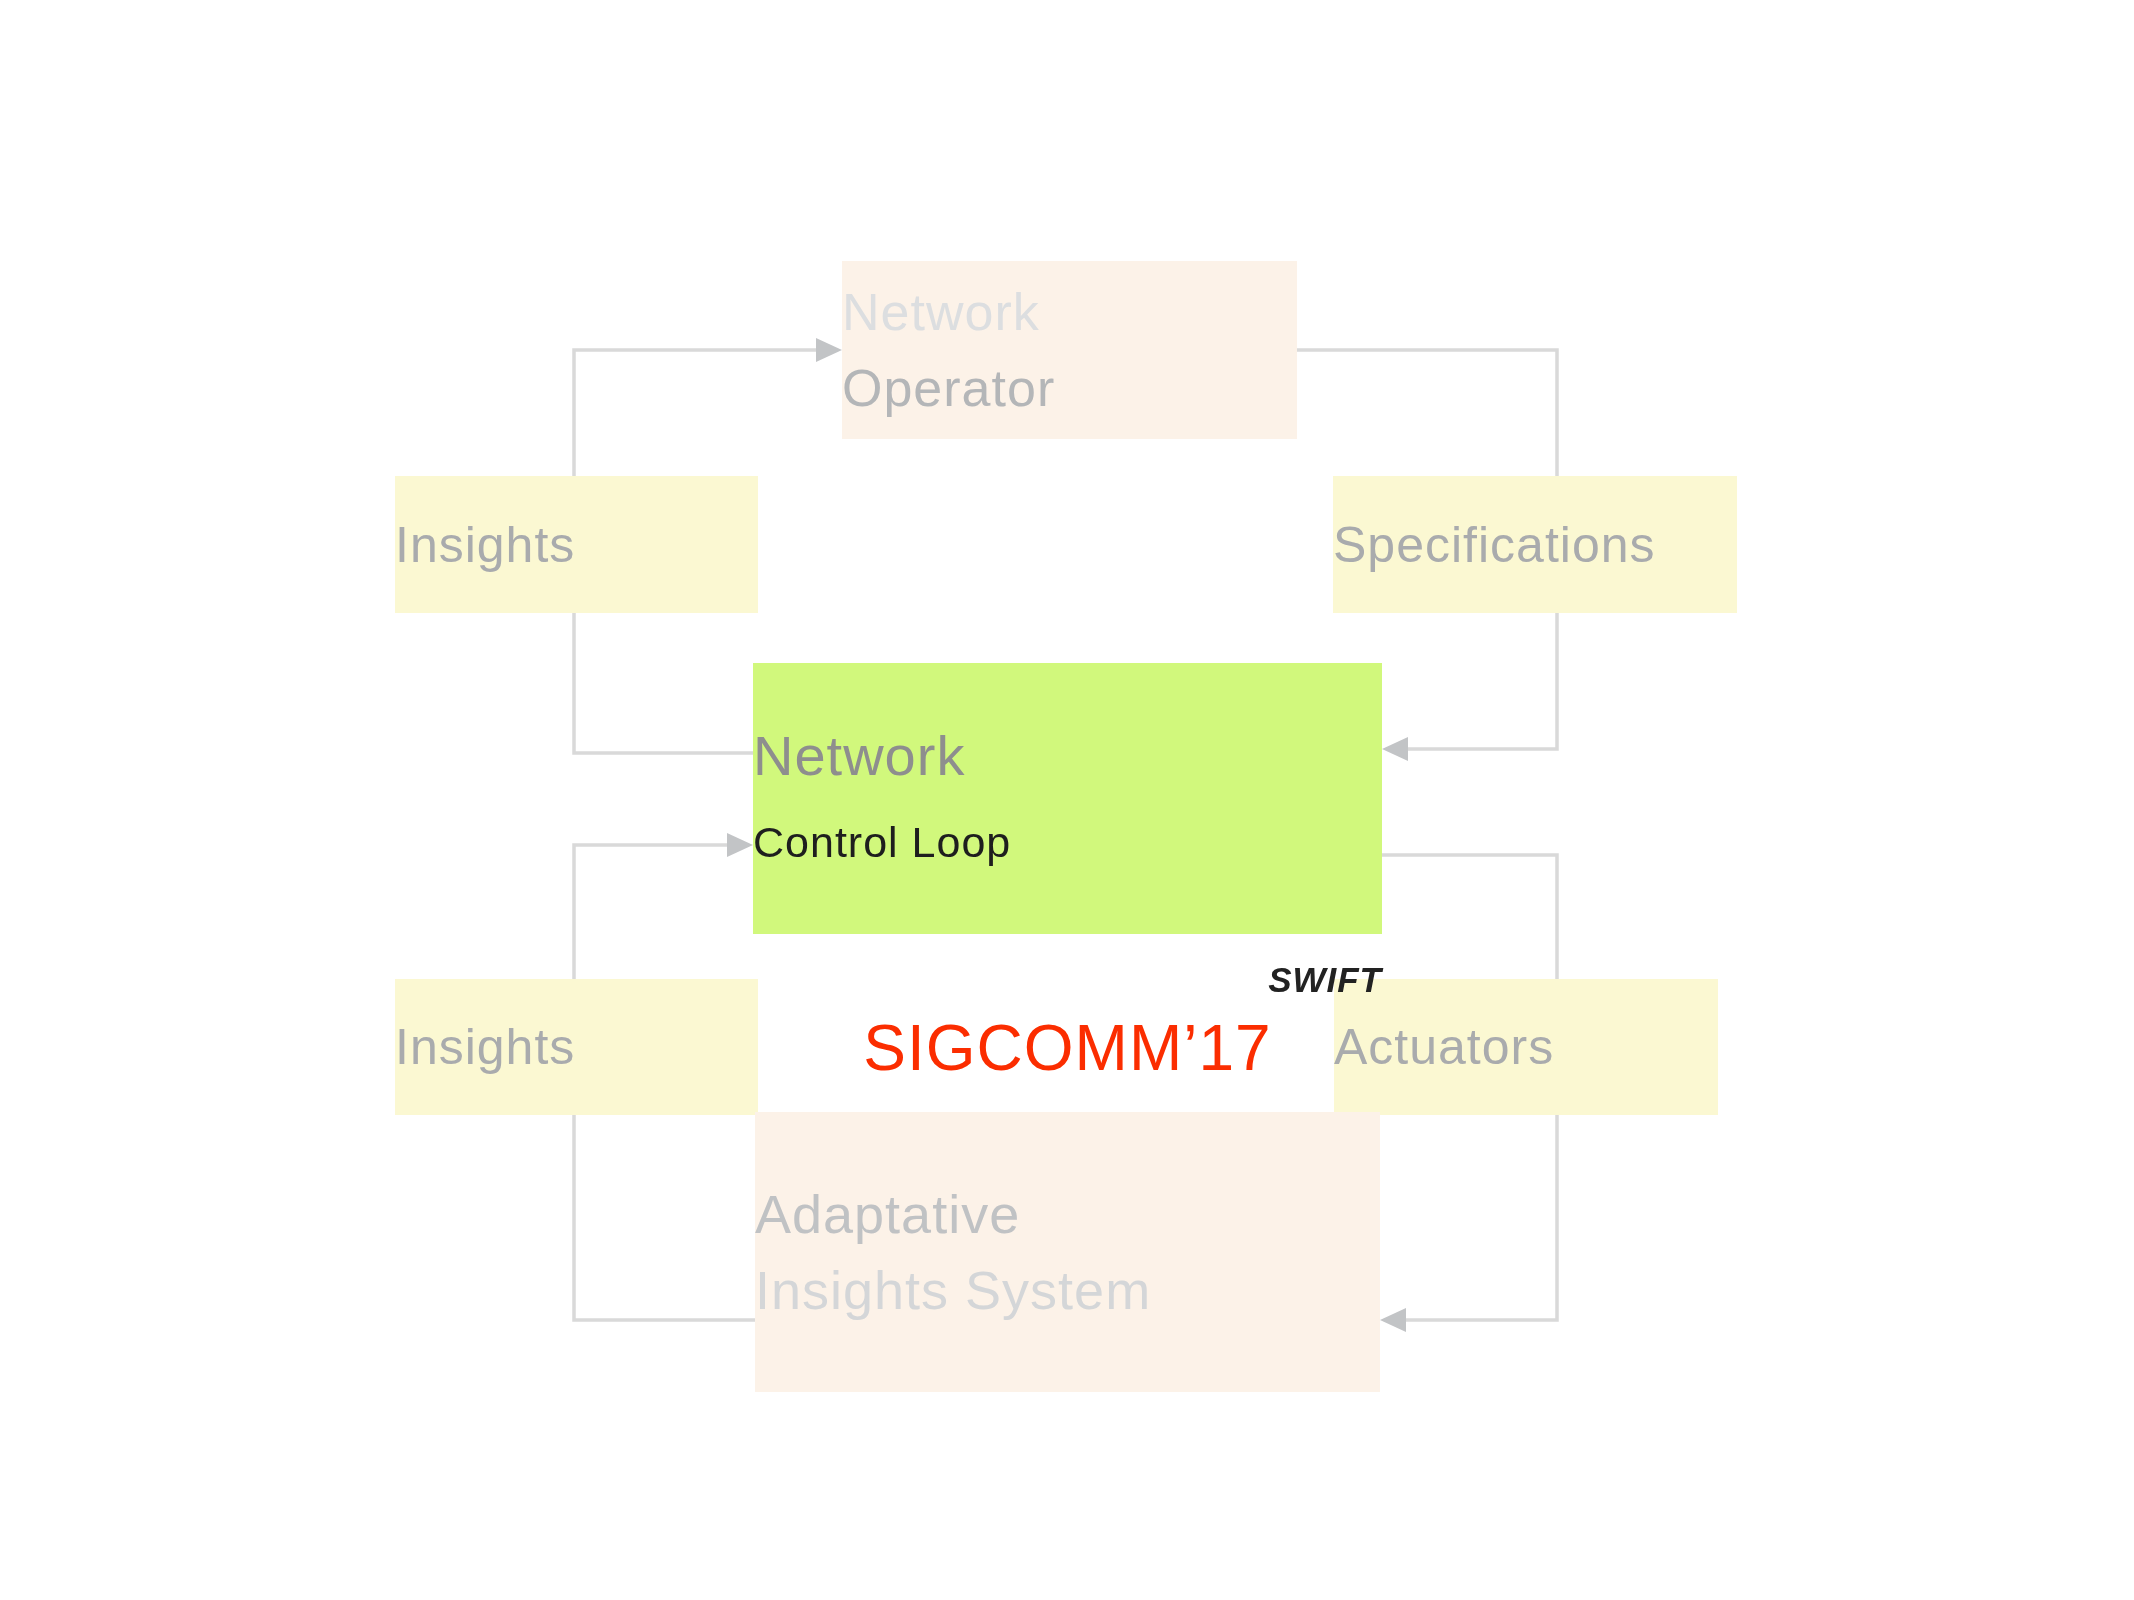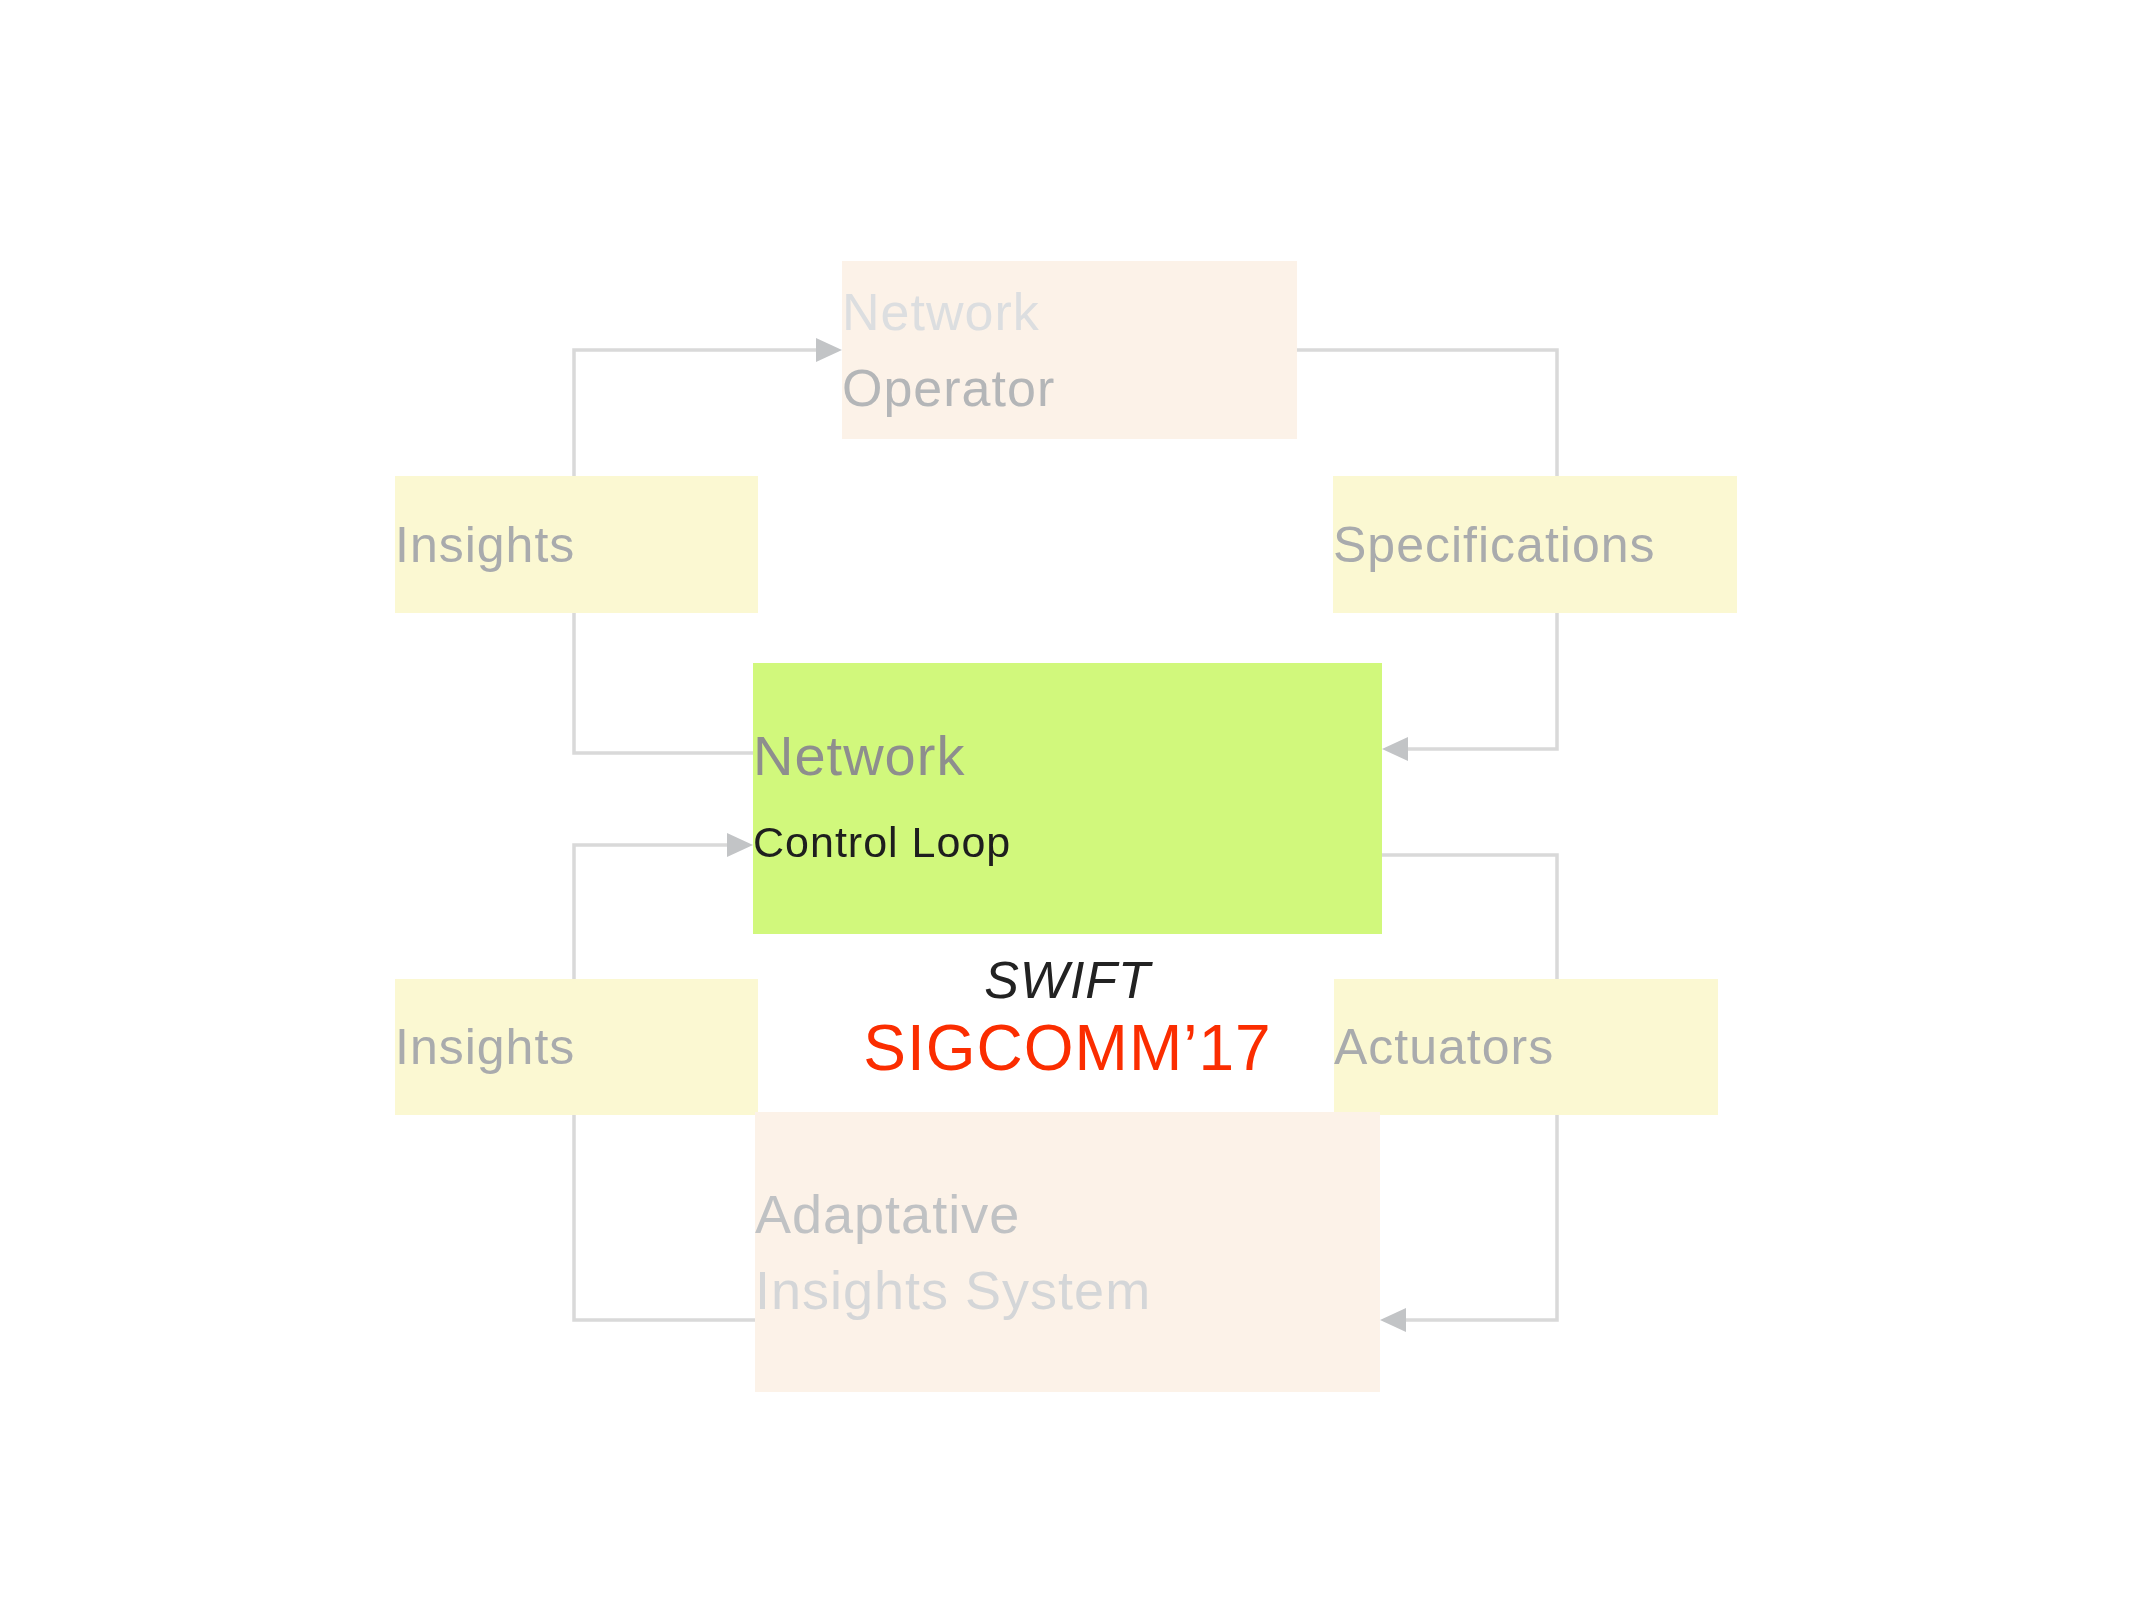--- a/index.html
+++ b/index.html
@@ -46,23 +46,24 @@
   .box-adaptative .l1{color:var(--adaptative-line1-color);font-size:54px;line-height:76px;letter-spacing:1px;}
   .box-adaptative .l2{color:var(--adaptative-line2-color);font-size:54px;line-height:76px;letter-spacing:1px;}
 
   .center-note{
     position:absolute;z-index:1;
     left:753px;top:945px;width:629px;
     text-align:center;
   }
   .swift{
     color:var(--swift-color);
-    font-size:52px;line-height:70px;
-    font-weight:normal;font-style:italic;
+    font-size:35px;line-height:70px;
+    font-weight:bold;font-style:italic;
     letter-spacing:1px;
+    text-align:right;
   }
   .venue{
     color:var(--sigcomm-color);
     font-size:64px;line-height:66px;
     letter-spacing:1px;
   }
 </style>
 </head>
 <body>
 

